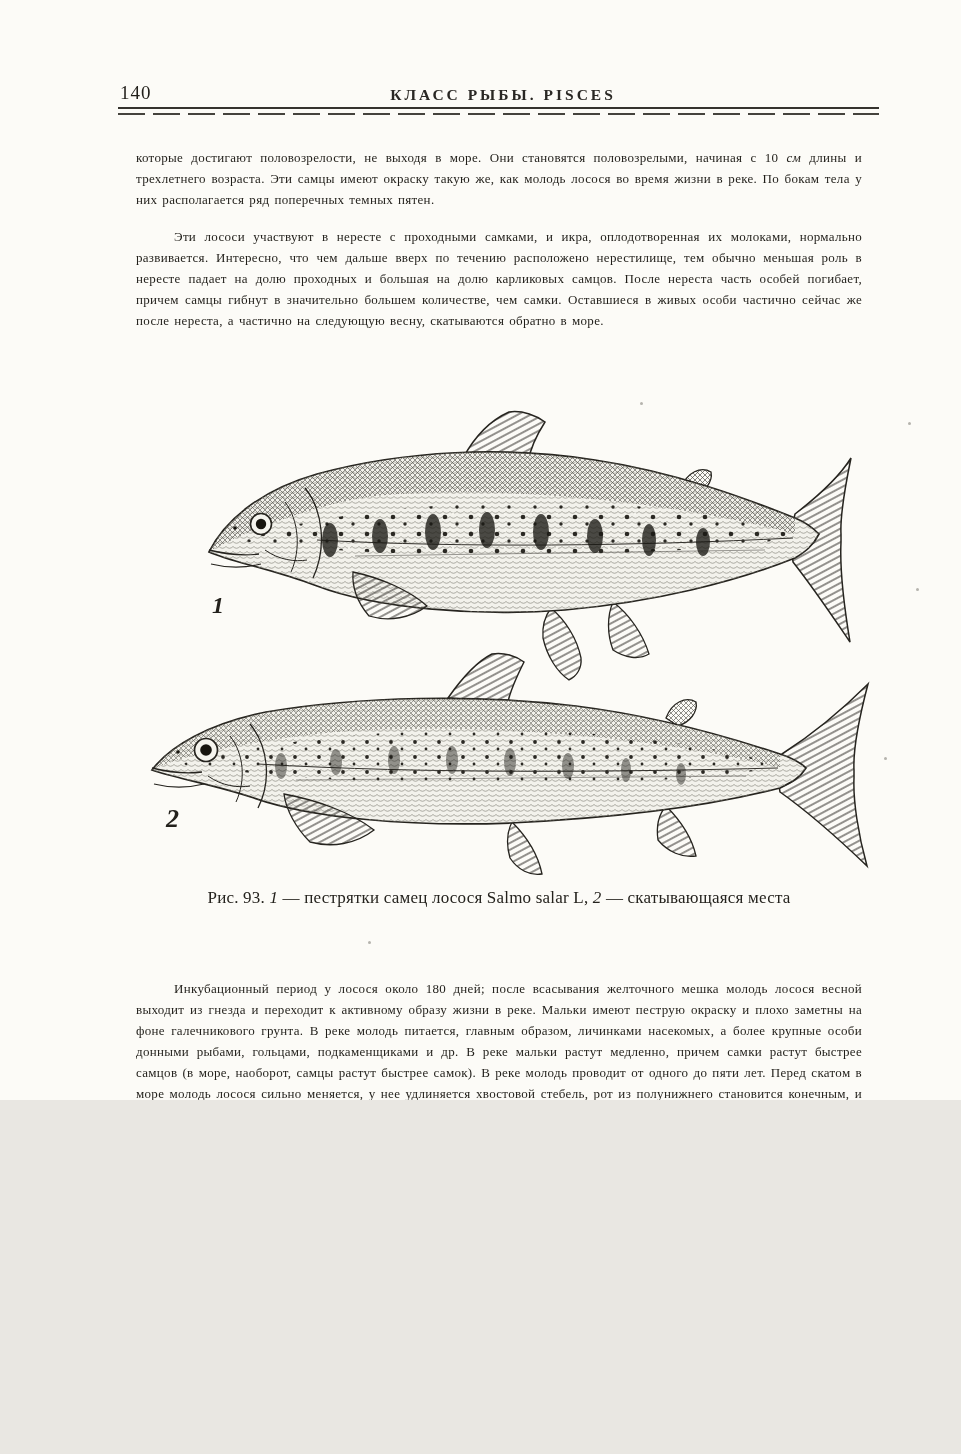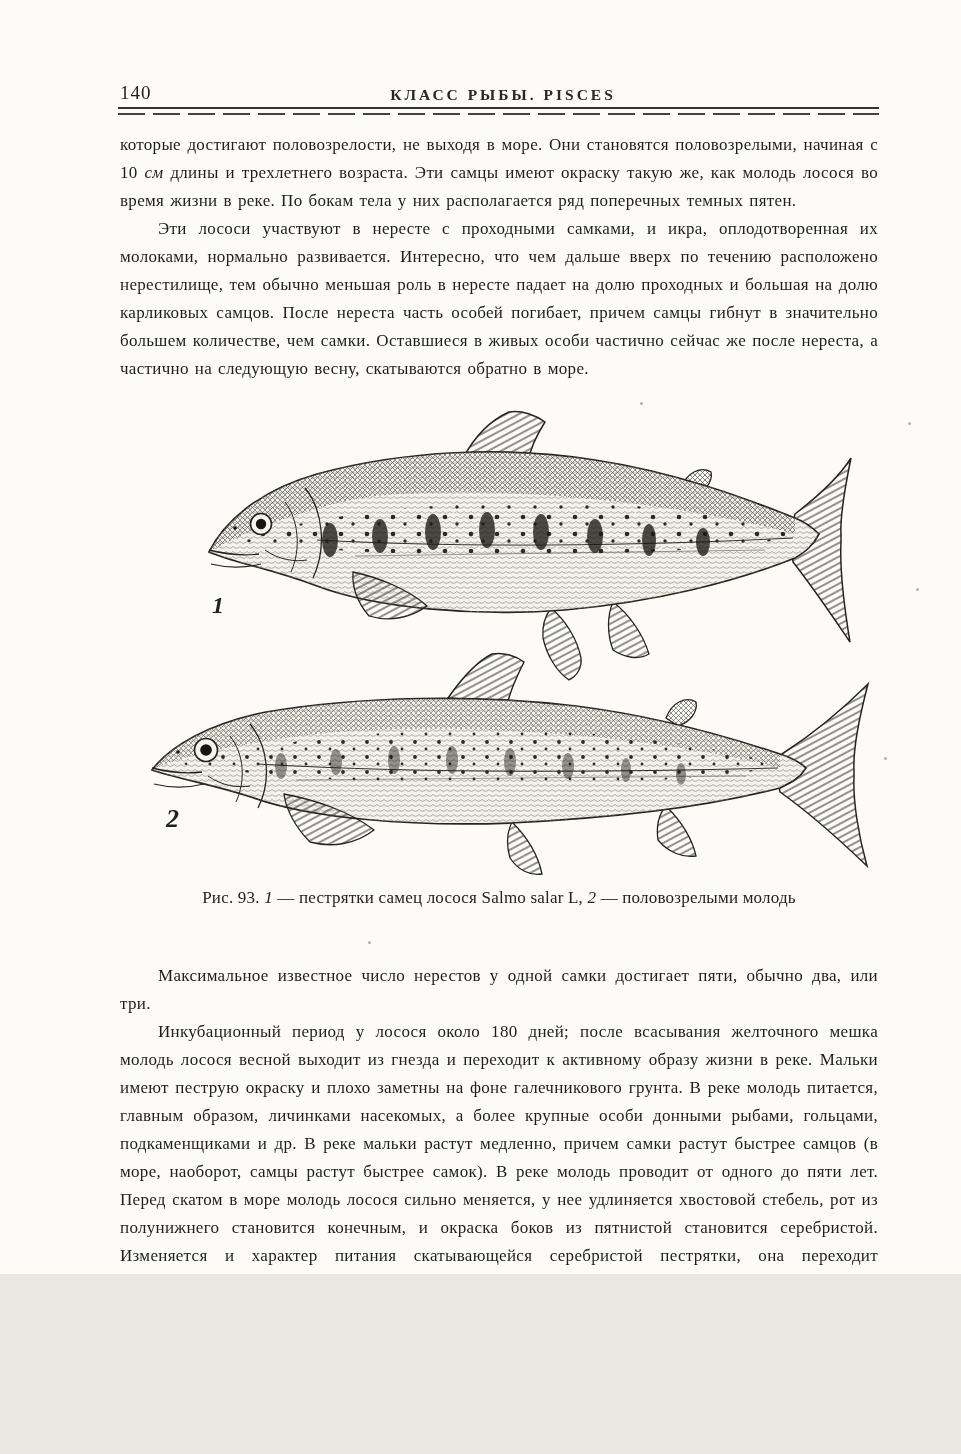--- a/index.html
+++ b/index.html
@@ -1,37 +1,37 @@
 <!DOCTYPE html>
 <html lang="ru"><head>
 <meta charset="utf-8">
 <style>
   html,body{margin:0;padding:0;background:#e9e7e2;}
   .page{
-    position:relative;width:961px;height:1274px;margin:0 auto;
+    position:relative;width:961px;height:1100px;margin:0 auto;
     background:#fcfbf7;color:#201e19;overflow:hidden;
     font-family:"Liberation Serif","DejaVu Serif",serif;
   }
   
   .folio{position:absolute;left:120px;top:82px;font-size:19px;letter-spacing:1px;}
   .running-title{
     position:absolute;left:129px;right:84px;top:86px;text-align:center;
     font-size:15.5px;font-weight:bold;letter-spacing:3px;color:#2a2824;
   }
   .rule-solid{position:absolute;left:118px;right:82px;top:107px;height:1.7px;background:#35332e;}
   .rule-dashed{
     position:absolute;left:118px;right:82px;top:113px;height:1.9px;
     background:repeating-linear-gradient(90deg,#45433d 0 27px,rgba(0,0,0,0) 27px 35px);
   }
   
   .textcol{position:absolute;left:120px;width:758px;}
   .block-top{top:131px;}
   .block-bottom{top:962px;}
   p.bodytext{
-    margin:0;font-size:17px;line-height:28px;text-align:justify;
+    margin:16px;font-size:13px;line-height:21px;text-align:justify;
     letter-spacing:0.3px;word-spacing:1.5px;
   }
   p.indent{text-indent:38px;}
   em.unit{font-style:italic;}
   
   .fish{position:absolute;}
   .fish1{left:205px;top:410px;}
   .fish2{left:146px;top:648px;}
   .fig-label{position:absolute;font-style:italic;font-weight:bold;color:#23211c;}
   .fig-label-1{left:212px;top:592px;font-size:24px;}
@@ -187,26 +187,25 @@
       </g>
       <g>
         <path d="M138 146 C170 152 205 164 228 182 C210 196 186 200 164 194 C150 180 140 162 138 146 Z" fill="url(#ry2)" stroke="#26241f" stroke-width="1.3"></path>
       </g>
     </svg>
 
     <div class="fig-label fig-label-1">1</div>
     <div class="fig-label fig-label-2">2</div>
 
     <div class="caption">
-      <div><span>Рис. 93. </span><em>1</em><span> — пестрятки самец лосося Salmo salar L, </span><em>2</em><span> — половозрелыми молодь</span></div>
+      <div><span>Рис. 93. </span><em>1</em><span> — пестрятки самец лосося Salmo salar L, </span><em>2</em><span> — скатывающаяся места</span></div>
     </div>
   </div>
 
   <div class="textcol block-bottom">
-    <p class="bodytext indent">Максимальное известное число нерестов у одной самки достигает пяти, обычно два, или три.</p>
     <p class="bodytext indent">Инкубационный период у лосося около 180 дней; после всасывания желточного мешка молодь лосося весной выходит из гнезда и переходит к активному образу жизни в реке. Мальки имеют пеструю окраску и плохо заметны на фоне галечникового грунта. В реке молодь питается, главным образом, личинками насекомых, а более крупные особи донными рыбами, гольцами, подкаменщиками и др. В реке мальки растут медленно, причем самки растут быстрее самцов (в море, наоборот, самцы растут быстрее самок). В реке молодь проводит от одного до пяти лет. Перед скатом в море молодь лосося сильно меняется, у нее удлиняется хвостовой стебель, рот из полунижнего становится конечным, и окраска боков из пятнистой становится серебристой. Изменяется и характер питания скатывающейся серебристой пестрятки, она переходит преимущественно к питанию рыбой в толще воды. Скатившись в море, семга переходит на места нагула и здесь кормится до достижения половозрелости. Лосось имеет очень серьезное значение, как объект промысла. В Северной Атлантике по европейскому побережью общий</p>
   </div>
 
   <div class="speck" style="left:640px;top:402px;"></div>
   <div class="speck" style="left:908px;top:422px;"></div>
   <div class="speck" style="left:916px;top:588px;"></div>
   <div class="speck" style="left:884px;top:757px;"></div>
   <div class="speck" style="left:368px;top:941px;"></div>
 
 </div>

